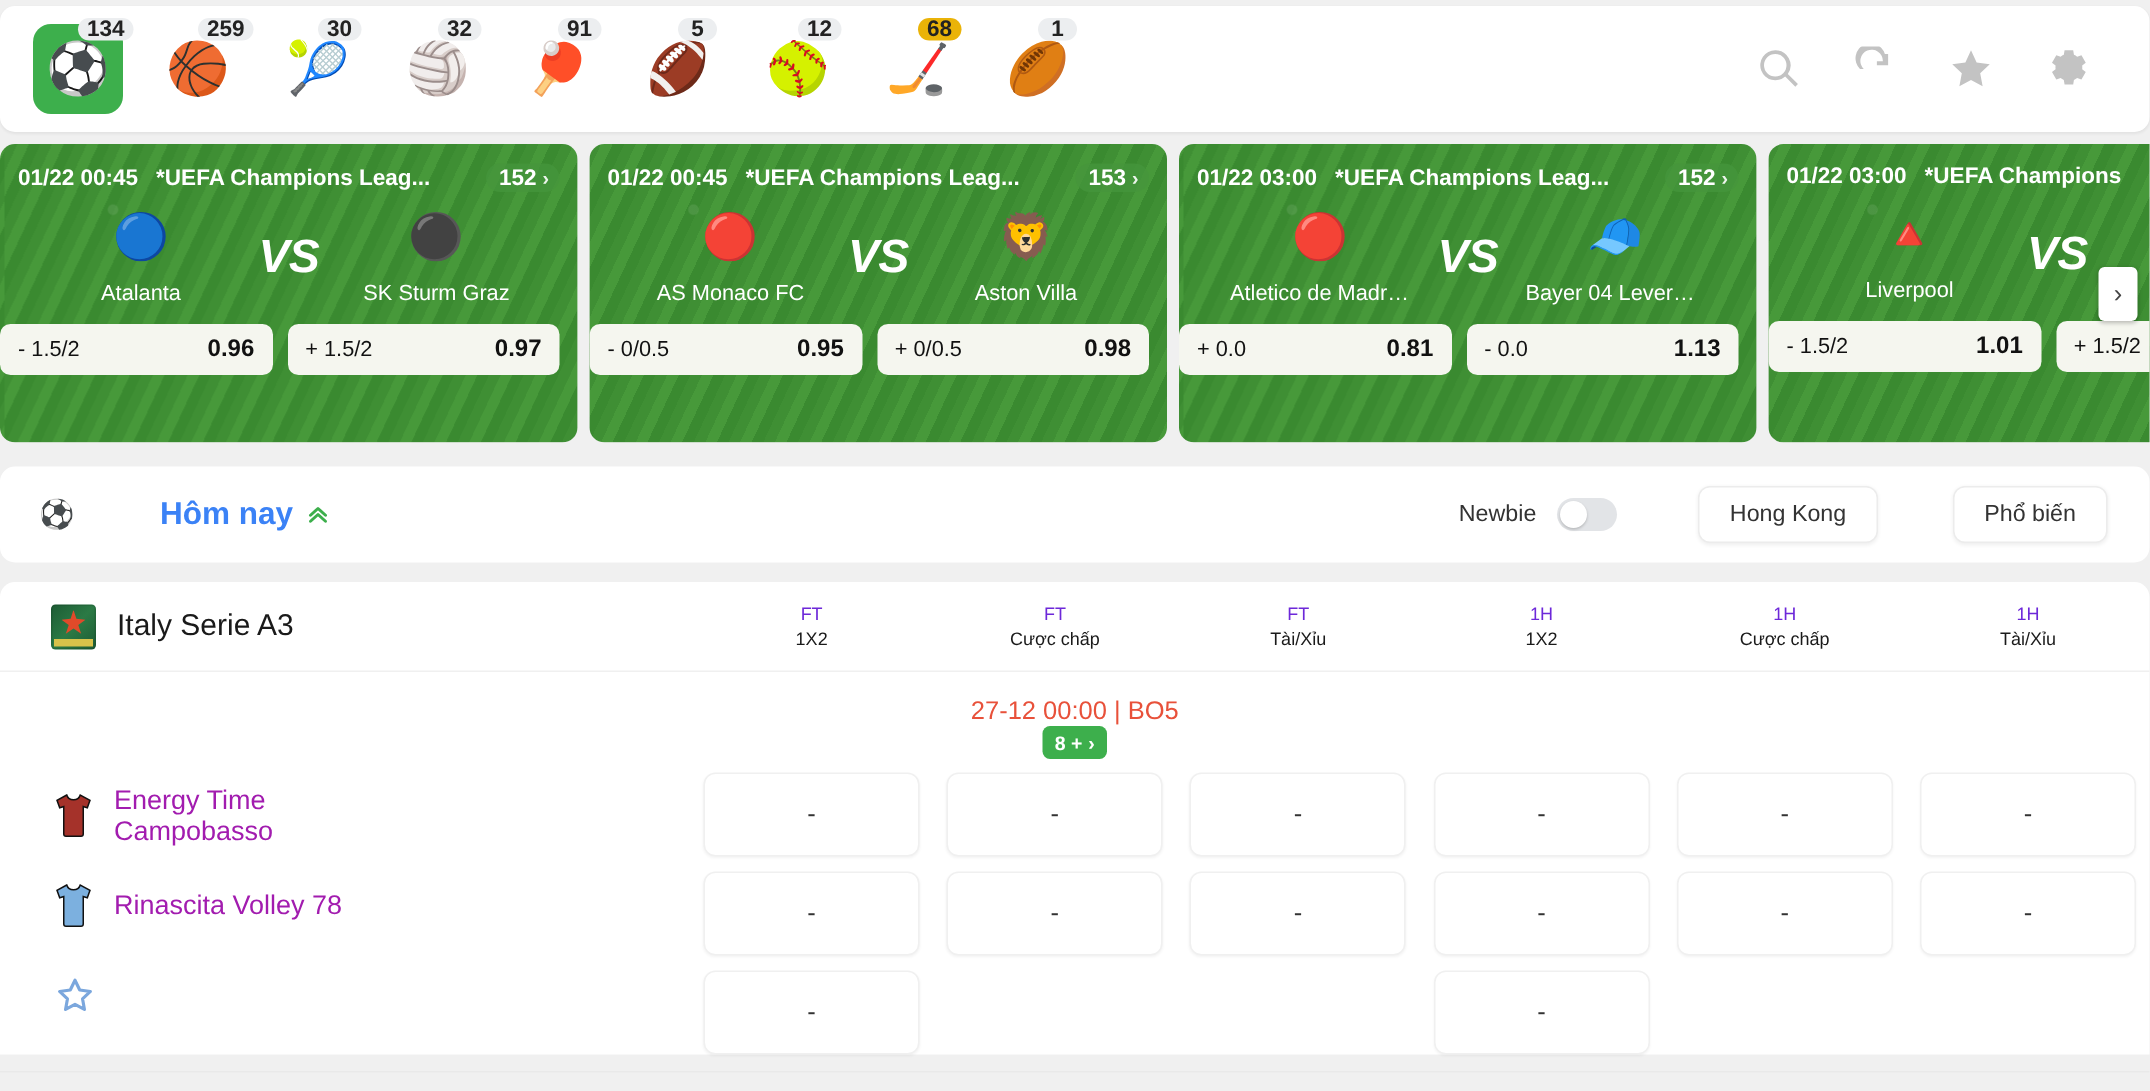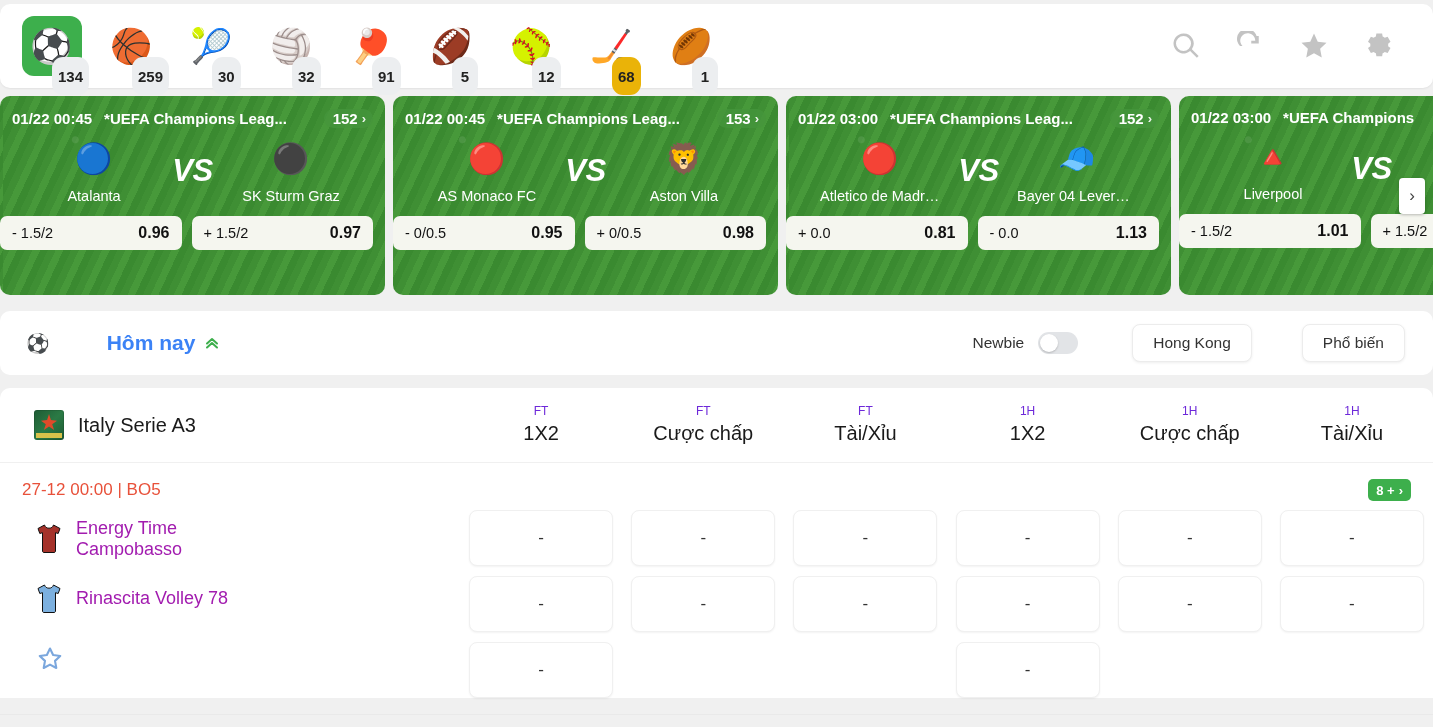--- a/index.html
+++ b/index.html
@@ -23,26 +23,25 @@
   .sport-list { display: flex; align-items: center; padding-left: 22px; gap: 20px; flex: 1; }
   .sport-item {
     position: relative; width: 60px; height: 60px;
     display: flex; align-items: center; justify-content: center;
     border-radius: 12px; cursor: pointer;
   }
   .sport-item.active { background: #3daf4c; }
   .sport-glyph { font-size: 34px; line-height: 1; user-select: none; }
   .sport-badge {
     position: absolute; top: -4px; left: 30px;
-    min-width: 26px; height: 38px; padding: 0 6px;
+    min-width: 26px; height: 15px; padding: 0 6px;
     background: #eceef0; color: #222;
     border-radius: 11px; font-size: 15px; font-weight: 600;
     display: flex; align-items: center; justify-content: center;
     white-space: nowrap;
-    margin-top: 45px;
   }
   .sport-badge.light { background: #eab308; }
   .tool-icons { display: flex; align-items: center; gap: 34px; padding-right: 40px; }
   .tool-icon { width: 30px; height: 30px; cursor: pointer; color: #c3c3c3; display:flex; align-items:center; justify-content:center; }
   .tool-icon svg { width: 30px; height: 30px; fill: currentColor; }
 
   
   .carousel { position: absolute; left: 0; top: 96px; width: 1433px; height: 199px; overflow: hidden; }
   .carousel-track { display: flex; gap: 8px; height: 199px; }
   .match-card {
@@ -115,21 +114,21 @@
     display: flex; align-items: center; font-size: 15.5px; color: #333;
     cursor: pointer; box-shadow: 0 1px 3px rgba(0,0,0,.07); margin-left: 36px;
   }
 
   
   .league-panel {
     position: absolute; left: 0; top: 388px; width: 1433px;
     background: #fff; border-radius: 10px 10px 0 0;
   }
   .league-head {
-    height: 75px; display: flex; align-items: center;
+    height: 60px; display: flex; align-items: center;
     border-bottom: 1px solid #f0f0f0;
   }
   .league-title-wrap { width: 460px; display: flex; align-items: center; gap: 14px; padding-left: 34px; }
   .league-flag {
     width: 30px; height: 30px; border-radius: 3px; flex: 0 0 30px;
     background: linear-gradient(135deg,#1d5b34 0%,#2b7a45 50%,#1d5b34 100%);
     position: relative; overflow: hidden;
     box-shadow: 0 0 0 1px rgba(0,0,0,.1) inset;
   }
   .league-flag::after {
@@ -138,23 +137,23 @@
     clip-path: polygon(50% 0%, 62% 38%, 100% 42%, 70% 64%, 82% 100%, 50% 78%, 18% 100%, 30% 64%, 0% 42%, 38% 38%);
   }
   .league-flag::before {
     content: ""; position: absolute; left: 2px; bottom: 2px; right: 2px; height: 5px;
     background: #d8c24a;
   }
   .league-name { font-size: 20px; color: #1a1a1a; }
   .cols { display: flex; flex: 1; }
   .col-head { flex: 1; text-align: center; line-height: 1.35; }
   .col-head .l1 { font-size: 12px; color: #6d28d9; }
-  .col-head .l2 { font-size: 20px; color: #1a1a1a; }
-
-  .match-meta { display: flex; align-items: center; padding: 16px 22px 0 22px; }
+  .col-head .l2 { font-size: 12px; color: #1a1a1a; }
+
+  .match-meta { display: flex; align-items: center; padding: 16px 22px 0 22px; flex-direction: column; }
   .match-datetime { font-size: 17px; color: #e8513a; flex: 1; }
   .more-badge {
     display: flex; align-items: center; gap: 4px;
     background: #3daf4c; color: #fff; border-radius: 5px;
     height: 22px; padding: 0 8px; font-size: 13px; font-weight: 600; cursor: pointer;
   }
 
   .match-grid { display: flex; padding: 0 0 0 0; }
   .teams-col { width: 460px; padding: 9px 0 0 34px; }
   .team-line { display: flex; align-items: center; gap: 12px; }

